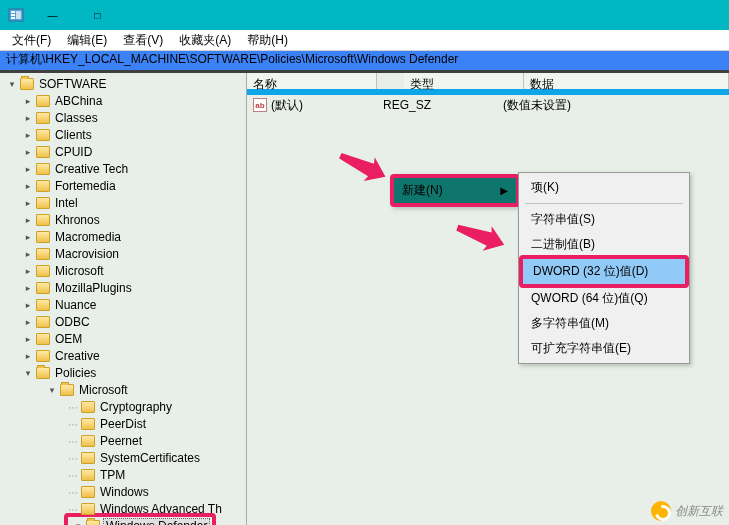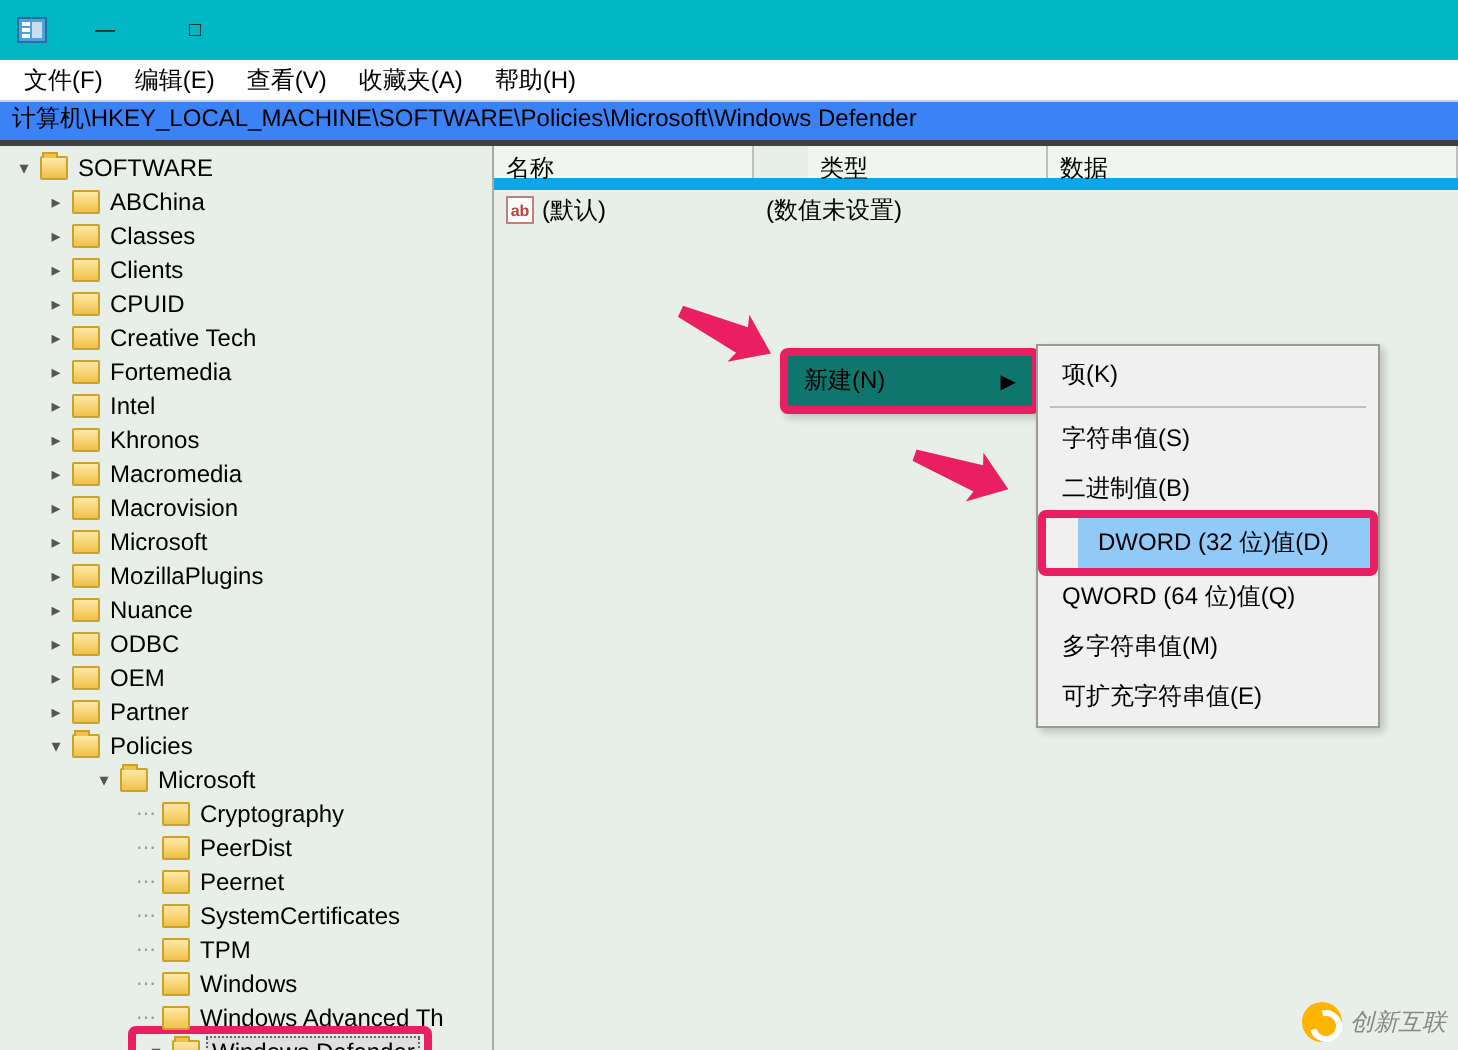--- a/index.html
+++ b/index.html
@@ -53,21 +53,21 @@
 .val-icon { width: 14px; height: 14px; border: 1px solid #c08080; background: #fff; color: #c04040; font-size: 8px; display: flex; align-items: center; justify-content: center; margin-right: 4px; font-weight: bold; }
 
 .submenu { position: absolute; background: #f0f0f0; border: 1px solid #999; box-shadow: 2px 2px 4px rgba(0,0,0,0.2); }
 .submenu-1 { left: 390px; top: 174px; width: 130px; border: 4px solid #e91e63; border-radius: 4px; }
 .submenu-1 .menu-row { background: #0f766e; padding: 4px 8px; display: flex; justify-content: space-between; align-items: center; }
 .submenu-1 .menu-row .arrow-r { font-size: 10px; }
 
 .submenu-2 { left: 518px; top: 172px; width: 172px; padding: 2px; }
 .submenu-2 .menu-row { padding: 4px 10px; cursor: default; }
 .submenu-2 .menu-row.hl { background: #91c9f7; }
-.submenu-2 .hl-wrap { border: 4px solid #e91e63; border-radius: 4px; margin: -2px; padding-left: 16px; }
+.submenu-2 .hl-wrap { border: 4px solid #e91e63; border-radius: 4px; margin: -2px; }
 .submenu-2 .sep { height: 1px; background: #c0c0c0; margin: 3px 4px; }
 
 .arrow { position: absolute; width: 50px; height: 30px; pointer-events: none; }
 .arrow svg { width: 100%; height: 100%; }
 
 .watermark { position: absolute; right: 6px; bottom: 4px; display: flex; align-items: center; color: #888; font-size: 13px; font-style: italic; }
 .watermark .logo { width: 20px; height: 20px; background: #ffb400; border-radius: 50%; margin-right: 4px; position: relative; }
 .watermark .logo::after { content:""; position:absolute; left:4px; top:4px; width:10px; height:10px; border: 3px solid #fff; border-left-color: transparent; border-radius: 50%; transform: rotate(30deg); }
 </style>
 </head>
@@ -188,21 +188,21 @@
             <span class="node-label">ODBC</span>
           </div>
           <div class="tree-node indent-1">
             <span class="expander">▸</span>
             <span class="folder-icon"></span>
             <span class="node-label">OEM</span>
           </div>
           <div class="tree-node indent-1">
             <span class="expander">▸</span>
             <span class="folder-icon"></span>
-            <span class="node-label">Partner</span>
+            <span class="node-label">Creative</span>
           </div>
           <div class="tree-node indent-1">
             <span class="expander">▾</span>
             <span class="folder-icon open"></span>
             <span class="node-label">Policies</span>
           </div>
         </div>
 
       <div class="tree-node indent-2">
         <span class="expander">▾</span>
@@ -263,20 +263,21 @@
     <div class="list-header">
       <div class="col col-name">名称</div>
       <div class="col col-type">类型</div>
       <div class="col col-data">数据</div>
     </div>
     <div class="list-row">
       <div class="cell cell-name">
         <span class="val-icon">ab</span>
         <span>(默认)</span>
       </div>
+      <div class="cell cell-type">REG_SZ</div>
       <div class="cell cell-data">(数值未设置)</div>
     </div>
 
     <div class="arrow" style="left:90px; top:80px; transform: rotate(25deg);">
       <svg viewBox="0 0 50 30">
           <polygon points="0,10 34,6 32,0 50,13 32,26 34,20 0,16" fill="#e91e63"></polygon>
         </svg>
     </div>
     <div class="arrow" style="left:208px; top:150px; transform: rotate(20deg);">
       <svg viewBox="0 0 50 30">

